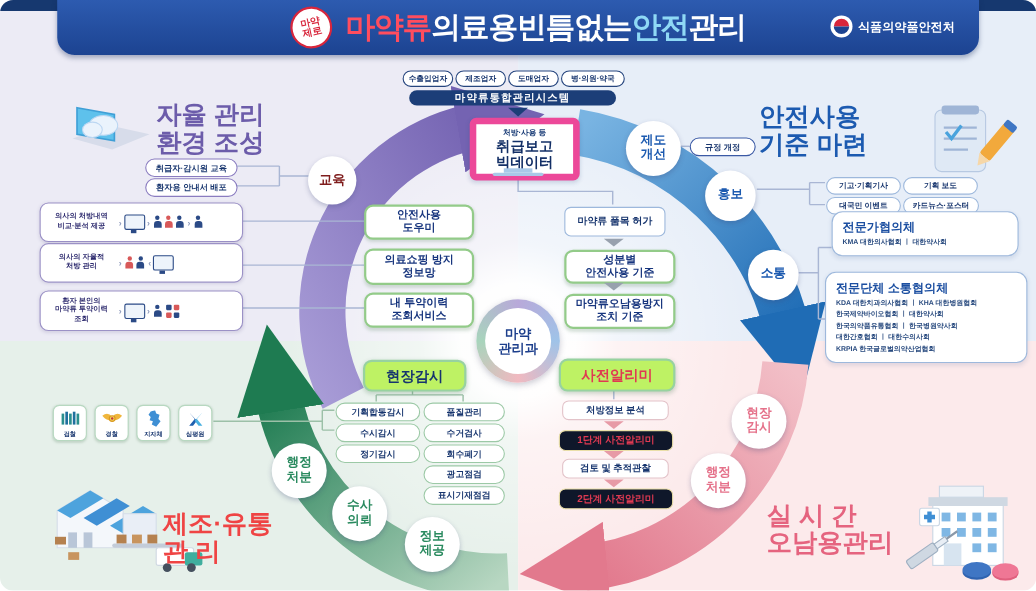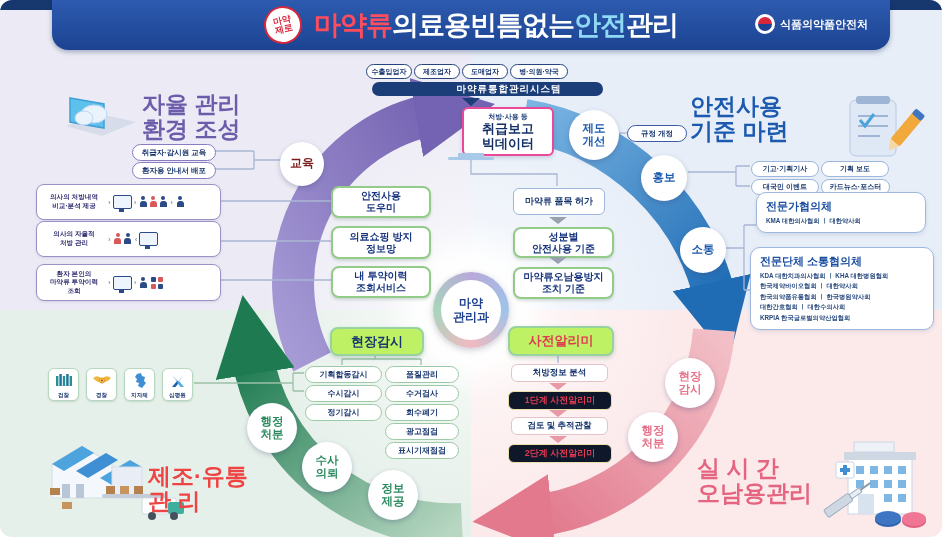--- a/index.html
+++ b/index.html
@@ -20,21 +20,21 @@
   .bt.w{color:#ffffff;} .bt.r{color:#ff4d5e;} .bt.c{color:#8fd9f5;}
   #seal{width:34px;height:34px;border-radius:50%;background:#fff;border:2px solid #d8263c;color:#d8263c;font-size:9px;font-weight:bold;display:flex;align-items:center;justify-content:center;text-align:center;transform:rotate(-12deg);margin-right:12px;line-height:1.05;}
   #agency{position:absolute;right:22px;top:14px;display:flex;align-items:center;color:#fff;font-size:11px;font-weight:bold;}
   #mfds-logo{width:20px;height:20px;border-radius:50%;background:#fff;margin-right:5px;position:relative;overflow:hidden;}
   #mfds-logo:before{content:"";position:absolute;left:3px;top:3px;width:14px;height:7px;border-radius:7px 7px 0 0;background:#d8263c;}
   #mfds-logo:after{content:"";position:absolute;left:3px;top:10px;width:14px;height:7px;border-radius:0 0 7px 7px;background:#1c4391;}
   
   .pill{position:absolute;background:#fff;border:1px solid #3b5aa5;border-radius:9px;color:#17356e;font-weight:bold;display:flex;align-items:center;justify-content:center;text-align:center;}
   .entity{font-size:7px;height:13px;border-color:#26457e;}
   .sysbar{position:absolute;background:#1c3e78;color:#fff;border-radius:8px;font-size:9.5px;font-weight:bold;display:flex;align-items:center;justify-content:center;letter-spacing:1px;}
-  .monitor{position:absolute;background:#fff;border:2px solid #ec4899;border-radius:6px;display:flex;flex-direction:column;align-items:center;justify-content:center;box-shadow:0 2px 4px rgba(40,70,130,.18);margin-left:35px;}
+  .monitor{position:absolute;background:#fff;border:6px solid #ec4899;border-radius:6px;display:flex;flex-direction:column;align-items:center;justify-content:center;box-shadow:0 2px 4px rgba(40,70,130,.18);}
   .mon-small{font-size:7px;color:#1c3e78;font-weight:bold;}
   .mon-big{font-size:13px;color:#132f66;font-weight:bold;line-height:1.15;}
   .greenbox{position:absolute;background:#fff;border:2px solid #93cb89;border-radius:8px;color:#17357e;font-weight:bold;font-size:10px;display:flex;align-items:center;justify-content:center;text-align:center;line-height:1.2;box-shadow:0 2px 3px rgba(60,110,70,.2);}
   .hdrbox{position:absolute;background:#bef264;border:2px solid #97d2a0;border-radius:8px;font-weight:bold;display:flex;align-items:center;justify-content:center;box-shadow:0 2px 4px rgba(60,110,70,.25);}
   .circ{position:absolute;background:#fff;border-radius:50%;display:flex;align-items:center;justify-content:center;text-align:right;font-weight:bold;line-height:1.15;box-shadow:0 2px 5px rgba(60,70,120,.3);}
   .rowbox{position:absolute;background:#fff;border:1px solid #9b91c6;border-radius:8px;display:flex;align-items:center;padding:0 5px;box-shadow:0 1px 3px rgba(80,70,130,.15);}
   .rowlabel{width:64px;font-size:6.6px;font-weight:bold;color:#2d2a6e;text-align:center;line-height:1.3;}
   .whitebox{position:absolute;background:#fff;border:1px solid #9db8dc;border-radius:6px;color:#17356e;font-weight:bold;display:flex;align-items:center;justify-content:center;text-align:center;}
   .yellowbox{position:absolute;background:#0f172a;border:1px solid #eadfa8;border-radius:6px;color:#e03a52;font-weight:bold;display:flex;align-items:center;justify-content:center;}
   .orgbox{position:absolute;background:#fff;border:1.5px solid #9db8dc;border-radius:10px;padding:6px 9px;box-shadow:0 2px 4px rgba(40,70,130,.12);}
@@ -129,21 +129,21 @@
     <div id="agency">
       <div id="mfds-logo"></div>
       <span>식품의약품안전처</span>
     </div>
   </div>
 
   <div class="pill entity" style="left:366px;top:64px;width:44px;z-index:2;">수출입업자</div>
   <div class="pill entity" style="left:414px;top:64px;width:44px;z-index:2;">제조업자</div>
   <div class="pill entity" style="left:462px;top:64px;width:44px;z-index:2;">도매업자</div>
   <div class="pill entity" style="left:510px;top:64px;width:56px;z-index:2;">병·의원·약국</div>
-  <div class="sysbar" style="left:372px;top:82px;width:188px;height:14px;z-index:2;padding-left:43px;">마약류통합관리시스템</div>
+  <div class="sysbar" style="left:372px;top:82px;width:188px;height:14px;z-index:2;">마약류통합관리시스템</div>
   <div class="chev" style="left:462px;top:98px;border-top:8px solid #1c3e78;z-index:2;"></div>
   <div class="monitor" style="left:427px;top:107px;width:88px;height:45px;z-index:2;">
     <div class="mon-small">처방·사용 등</div>
     <div class="mon-big">취급보고</div>
     <div class="mon-big">빅데이터</div>
   </div>
   <div class="abs" style="left:458px;top:153px;width:26px;height:4px;background:#a9c9e8;z-index:2;"></div>
   <div class="abs" style="left:448px;top:157px;width:46px;height:3px;background:#a9c9e8;border-radius:2px;z-index:2;"></div>
 
   <div class="abs" style="left:433px;top:272px;width:76px;height:76px;border-radius:50%;background:conic-gradient(#b8a9d9,#9fc3e8,#f0b9c0,#a8d4bc,#b8a9d9);z-index:2;box-shadow:0 2px 6px rgba(80,80,110,.3);"></div>

